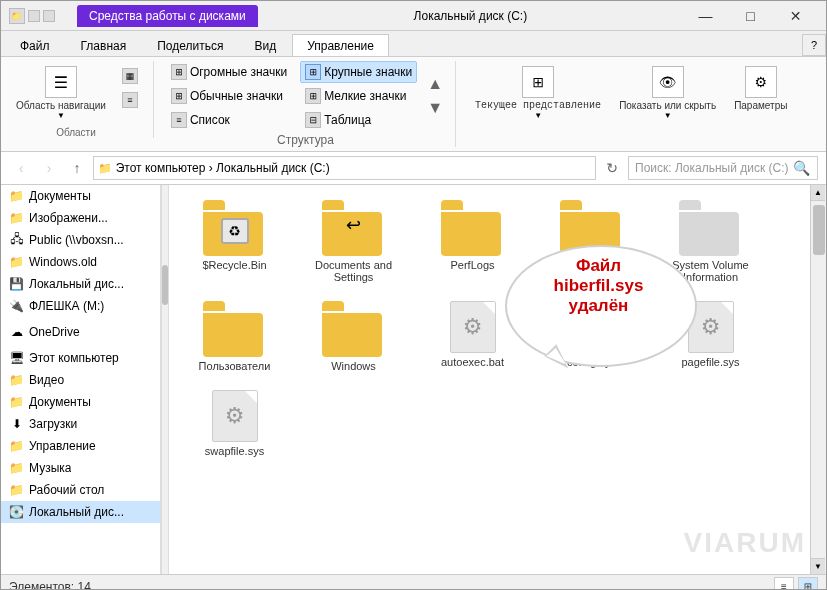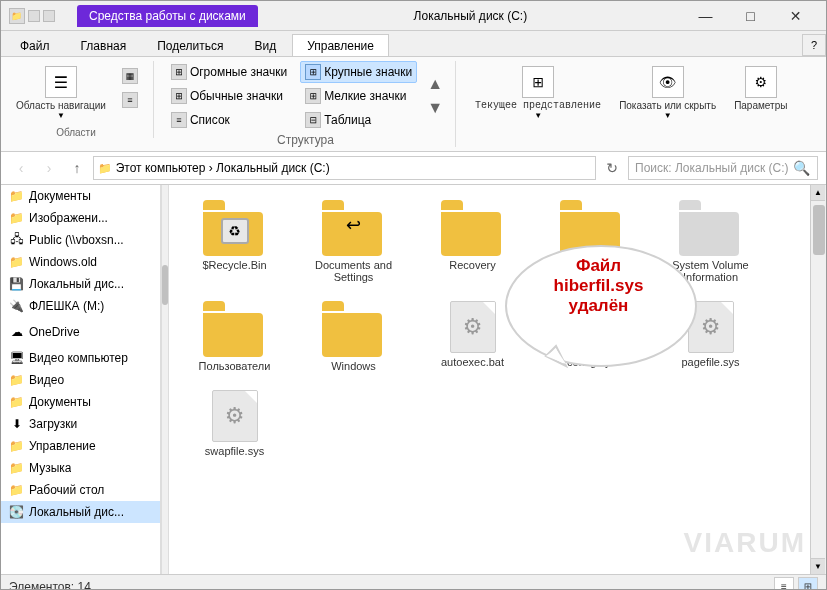--- a/index.html
+++ b/index.html
@@ -207,21 +207,21 @@
       <div class="sidebar-item">
         <div class="sidebar-icon">🔌</div>
         <span class="sidebar-label">ФЛЕШКА (M:)</span>
       </div>
       <div class="sidebar-item" style="margin-top:4px;">
         <div class="sidebar-icon">☁</div>
         <span class="sidebar-label">OneDrive</span>
       </div>
       <div class="sidebar-item" style="margin-top:4px;">
         <div class="sidebar-icon">🖥</div>
-        <span class="sidebar-label">Видео компьютер</span>
+        <span class="sidebar-label">Этот компьютер</span>
       </div>
       <div class="sidebar-item">
         <div class="sidebar-icon">📁</div>
         <span class="sidebar-label">Видео</span>
       </div>
       <div class="sidebar-item">
         <div class="sidebar-icon">📁</div>
         <span class="sidebar-label">Документы</span>
       </div>
       <div class="sidebar-item">
@@ -269,21 +269,21 @@
             <div style="position:absolute;top:14px;left:50%;transform:translateX(-50%);font-size:18px;">↩</div>
           </div>
           <div class="file-name">Documents and Settings</div>
         </div>
 
         <div class="file-item">
           <div style="width:64px;height:56px;position:relative;">
             <div style="width:60px;height:44px;background:#F0C040;border-radius:0 4px 4px 4px;position:absolute;bottom:0;"></div>
             <div style="width:22px;height:10px;background:#F0C040;border-radius:4px 4px 0 0;position:absolute;top:0;left:0;"></div>
           </div>
-          <div class="file-name">Recovery</div>
+          <div class="file-name">PerfLogs</div>
         </div>
 
         <div class="file-item">
           <div style="width:64px;height:56px;position:relative;">
             <div style="width:60px;height:44px;background:#F0C040;border-radius:0 4px 4px 4px;position:absolute;bottom:0;"></div>
             <div style="width:22px;height:10px;background:#F0C040;border-radius:4px 4px 0 0;position:absolute;top:0;left:0;"></div>
           </div>
           <div class="file-name">Data</div>
         </div>
 

